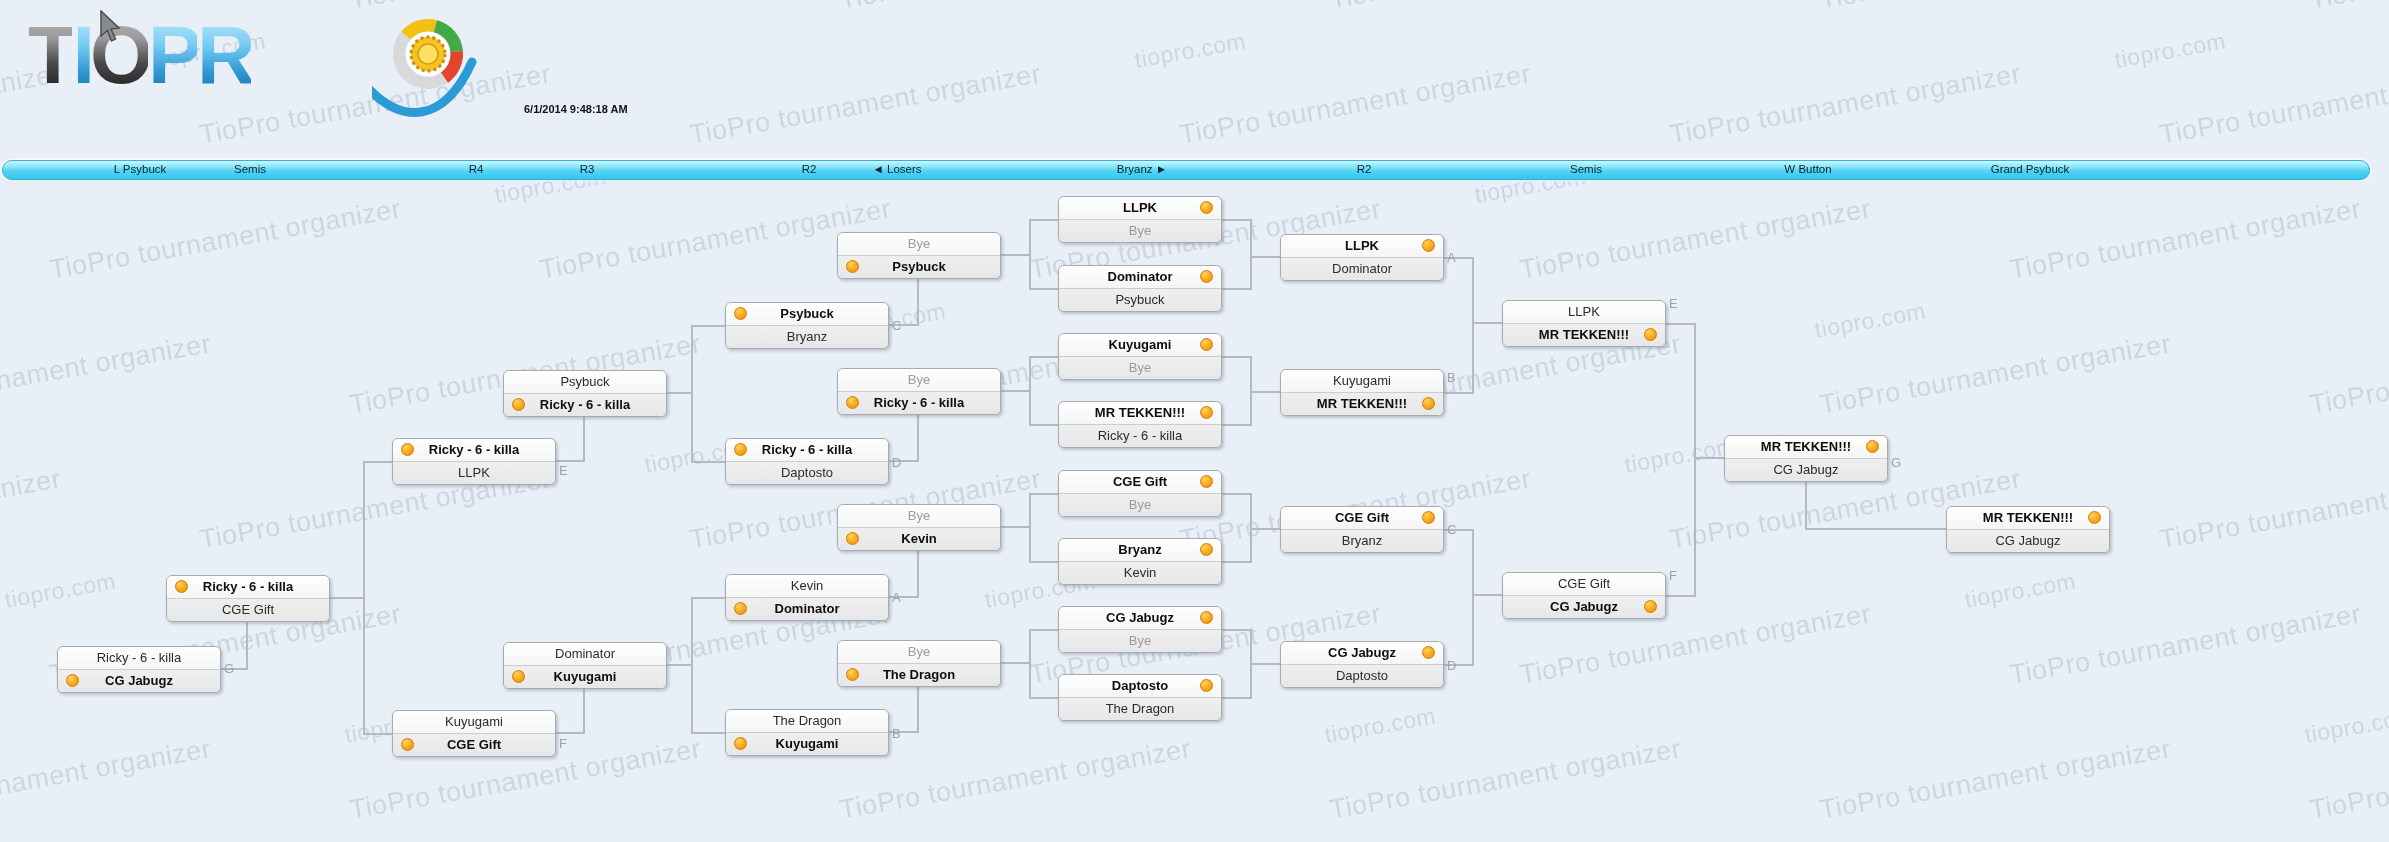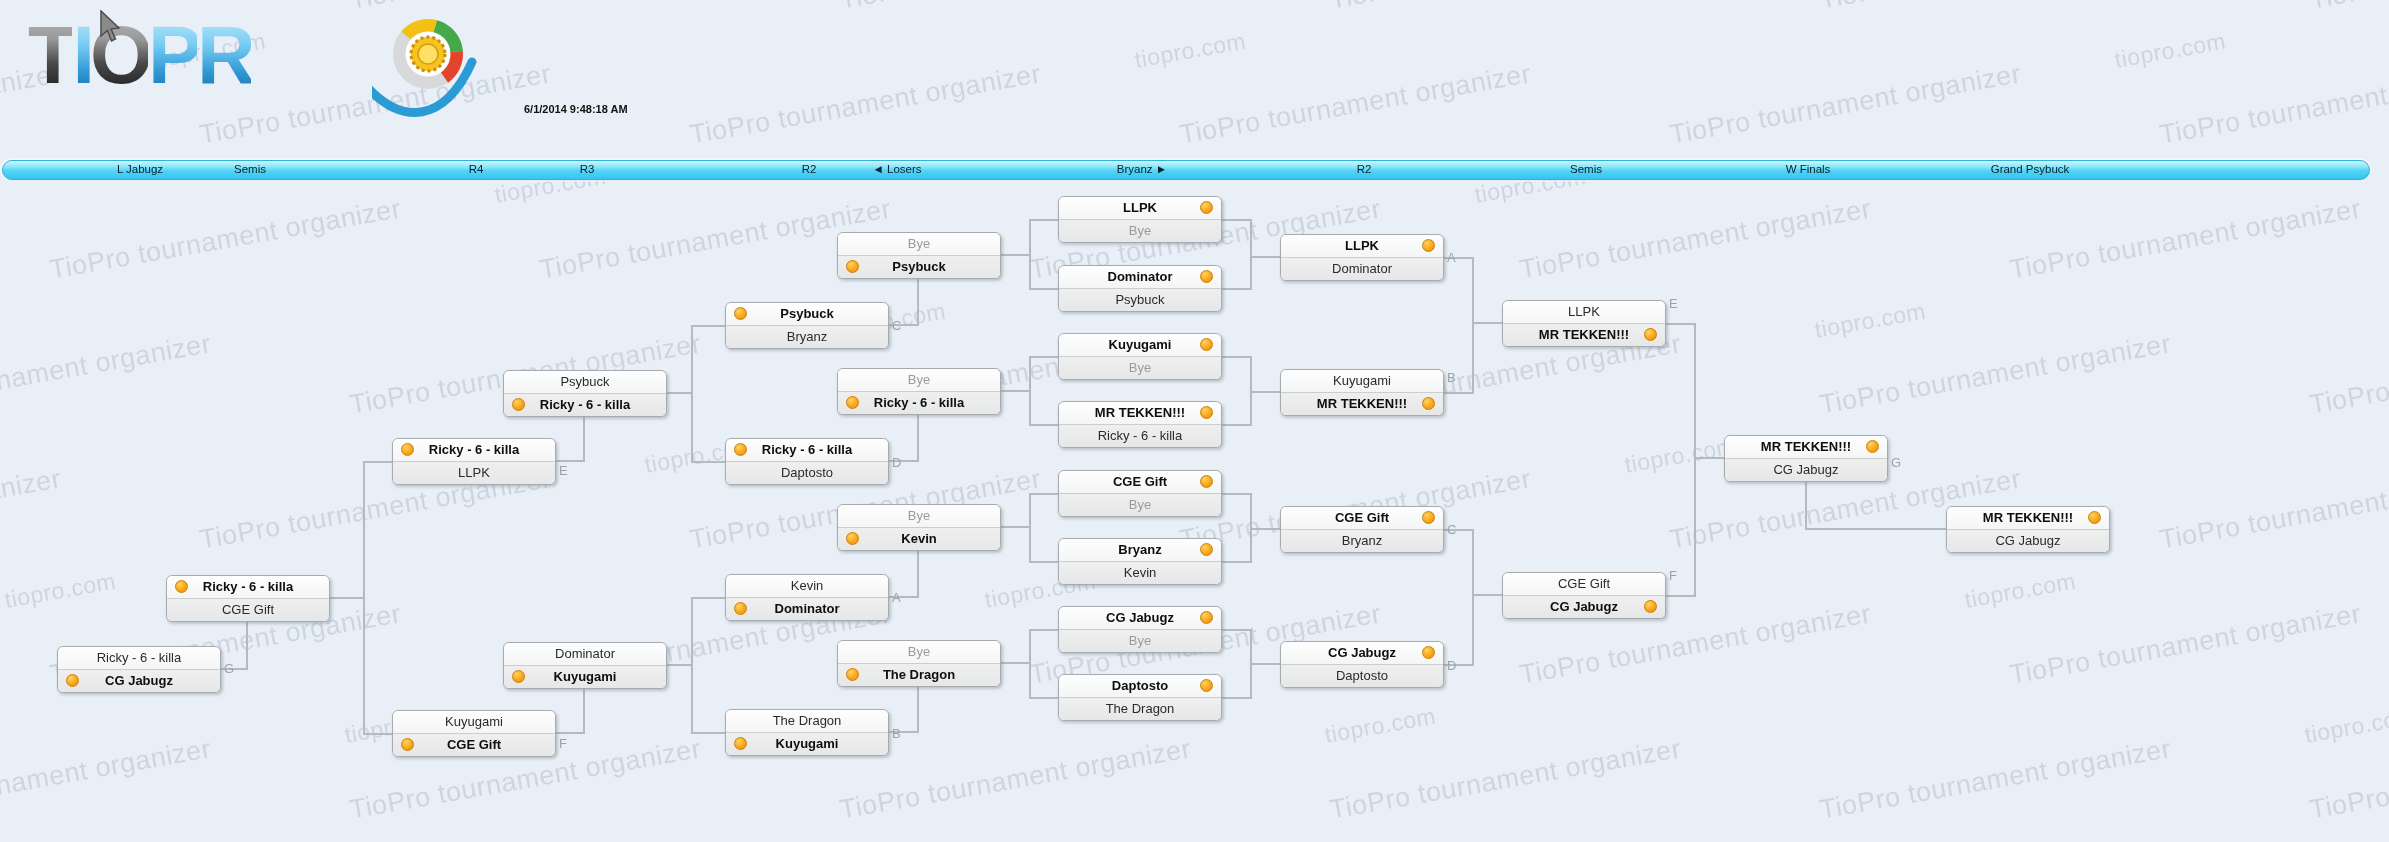--- a/index.html
+++ b/index.html
@@ -159,30 +159,30 @@
     </svg>
   </div>
 
   <svg class="cursor-icon" width="30" height="36" viewBox="0 0 30 36">
     <path d="M3 1 L3 26 L9.5 20.5 L13.5 31 L17.5 29 L13 19 L21 18 Z" fill="#8a8a8a" stroke="#4d4d4d" stroke-width="1.5"></path>
   </svg>
 
   <div class="timestamp">6/1/2014 9:48:18 AM</div>
 
   <div class="roundbar" id="roundbar">
-      <span class="rb-label" style="left: 137px;">L Jabugz</span>
+      <span class="rb-label" style="left: 137px;">L Psybuck</span>
       <span class="rb-label" style="left: 247px;">Semis</span>
       <span class="rb-label" style="left: 473px;">R4</span>
       <span class="rb-label" style="left: 584px;">R3</span>
       <span class="rb-label" style="left: 806px;">R2</span>
       <span class="rb-label" style="left: 894px;">◄ Losers</span>
       <span class="rb-label" style="left: 1139px;">Bryanz ►</span>
       <span class="rb-label" style="left: 1361px;">R2</span>
       <span class="rb-label" style="left: 1583px;">Semis</span>
-      <span class="rb-label" style="left: 1805px;">W Finals</span>
+      <span class="rb-label" style="left: 1805px;">W Button</span>
       <span class="rb-label" style="left: 2027px;">Grand Psybuck</span>
     </div>
 
   <div class="bracket" id="bracket">
       <div class="seg" style="left: 1220px; top: 219px; width: 30px; height: 2px;"></div>
       <div class="seg" style="left: 1220px; top: 288px; width: 30px; height: 2px;"></div>
       <div class="seg" style="left: 1250px; top: 219px; width: 2px; height: 71px;"></div>
       <div class="seg" style="left: 1250px; top: 256px; width: 30px; height: 2px;"></div>
       <div class="seg" style="left: 1220px; top: 356px; width: 30px; height: 2px;"></div>
       <div class="seg" style="left: 1220px; top: 424px; width: 30px; height: 2px;"></div>

